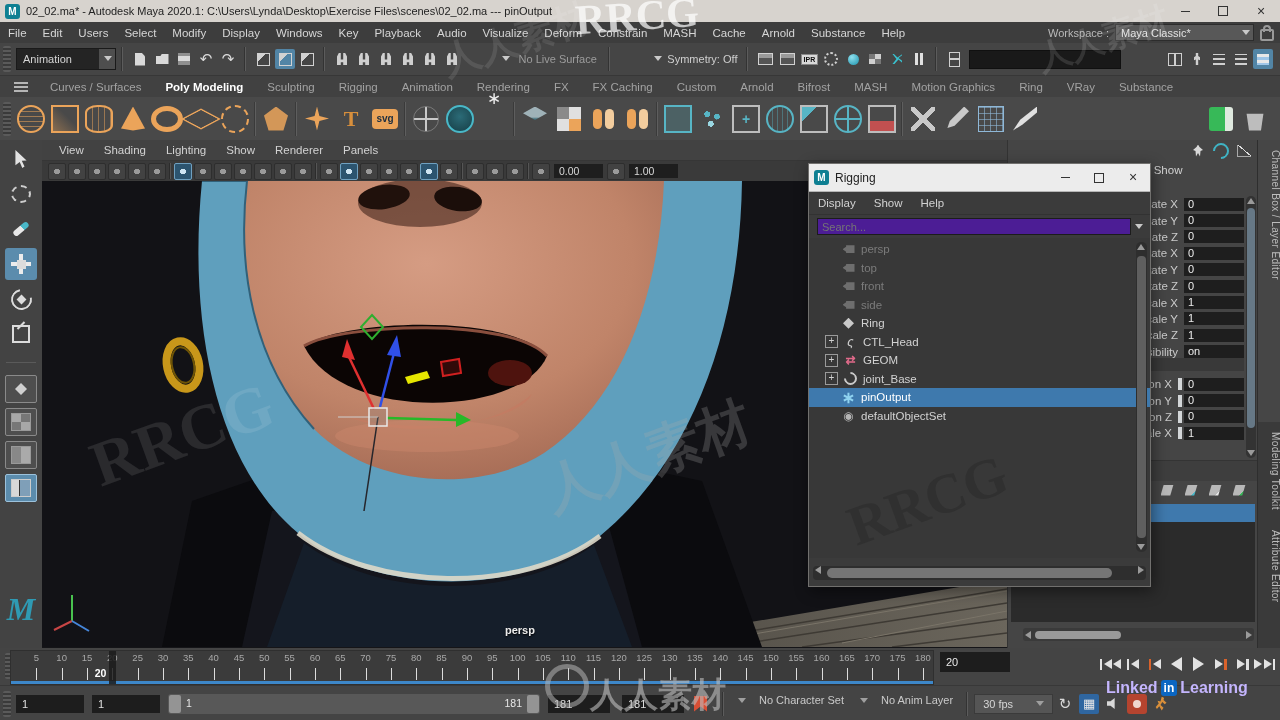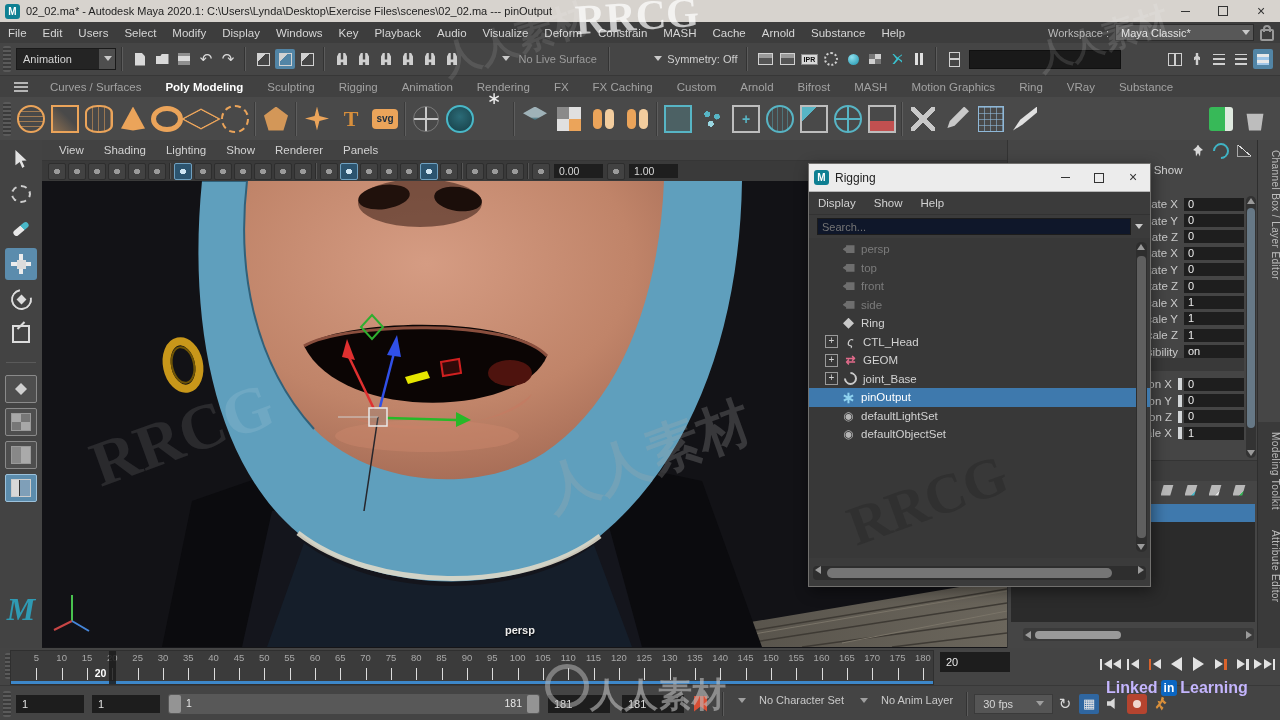--- a/index.html
+++ b/index.html
@@ -185,21 +185,21 @@
   
   .outliner{position:absolute;left:808px;top:163px;width:341px;height:422px;background:#3b3b3b;border:1px solid #71706e;box-shadow:2px 4px 14px rgba(0,0,0,.45);z-index:30;}
   .ol-title{height:27px;background:#ececec;display:flex;align-items:center;color:#222;font-size:12px;border-bottom:1px solid #b5b5b5;}
   .ol-title .maya-badge{background:#0e7f92;}
   .ol-ctrls{margin-left:auto;display:flex;}
   .ol-btn{width:34px;height:27px;display:flex;align-items:center;justify-content:center;color:#333;cursor:pointer;}
   .ol-menus{height:22px;background:#3b3b3b;display:flex;align-items:center;font-size:11.5px;border-bottom:1px solid #323232;}
   .ol-menu{padding:0 9px;color:#d2d2d2;cursor:pointer;}
   .ol-search{height:23px;display:flex;align-items:center;padding:0 4px;border-bottom:1px solid #323232;gap:4px;}
   .ol-search-icon::before{content:"";width:10px;height:12px;background:#9a9a9a;clip-path:polygon(50% 0,65% 20%,100% 45%,75% 55%,70% 100%,50% 70%,30% 100%,25% 55%,0 45%,35% 20%);}
-  .ol-search input{flex:1;height:15px;background:#0f172a;border:1px solid #1c1c1c;color:#bbb;font-size:11px;padding:0 4px;outline:none;font-family:"Liberation Sans",sans-serif;}
+  .ol-search input{flex:1;height:15px;background:#4c1d95;border:1px solid #1c1c1c;color:#bbb;font-size:11px;padding:0 4px;outline:none;font-family:"Liberation Sans",sans-serif;}
   .ol-list{position:absolute;left:0;top:74px;right:0;bottom:28px;background:#383838;padding-top:2px;overflow:hidden;}
   .ol-row{display:flex;align-items:center;height:18.5px;padding-left:16px;font-size:11.5px;color:#d2d2d2;cursor:pointer;}
   .ol-row.sel{background:#3e79ad;color:#fff;}
   .ol-row.dim{color:#7b7b7b;}
   .exp{width:11px;height:11px;border:1px solid #9a9a9a;color:#d0d0d0;font-size:10px;line-height:9px;text-align:center;margin-right:5px;flex:none;}
   .exp::before{content:"+";}
   .exp-sp{width:16px;flex:none;}
   .oi{width:15px;height:15px;display:inline-flex;align-items:center;justify-content:center;margin-right:5px;flex:none;}
   .oi-camera::before{content:"";width:12px;height:8px;background:#9c9c9c;clip-path:polygon(0 50%,30% 18%,30% 0,100% 0,100% 100%,30% 100%,30% 82%);}
   .dim .oi-camera::before{background:#6e6e6e;}
@@ -792,25 +792,20 @@
         </div>
         <div class="ol-row">
           <span class="exp"></span>
           <span class="oi oi-joint"></span>
           <span>joint_Base</span>
         </div>
         <div class="ol-row sel">
           <span class="exp-sp"></span>
           <span class="oi oi-locator"></span>
           <span>pinOutput</span>
-        </div>
-        <div class="ol-row">
-          <span class="exp-sp"></span>
-          <span class="oi oi-set"></span>
-          <span>defaultLightSet</span>
         </div>
         <div class="ol-row">
           <span class="exp-sp"></span>
           <span class="oi oi-set"></span>
           <span>defaultObjectSet</span>
         </div>
       </div>
     <div class="ol-vscroll">
       <div class="cb-varr up"></div>
       <div class="ol-vthumb"></div>

